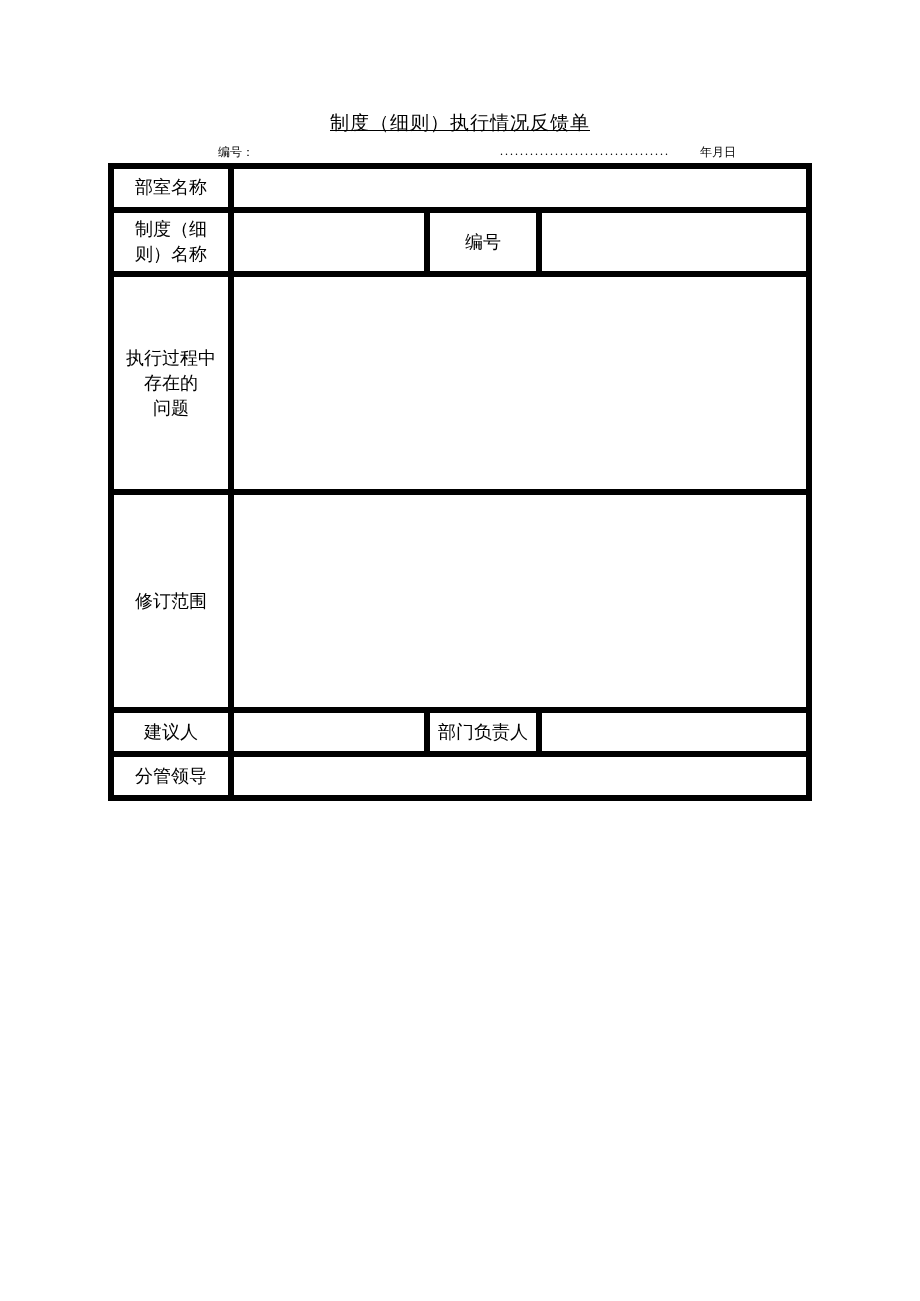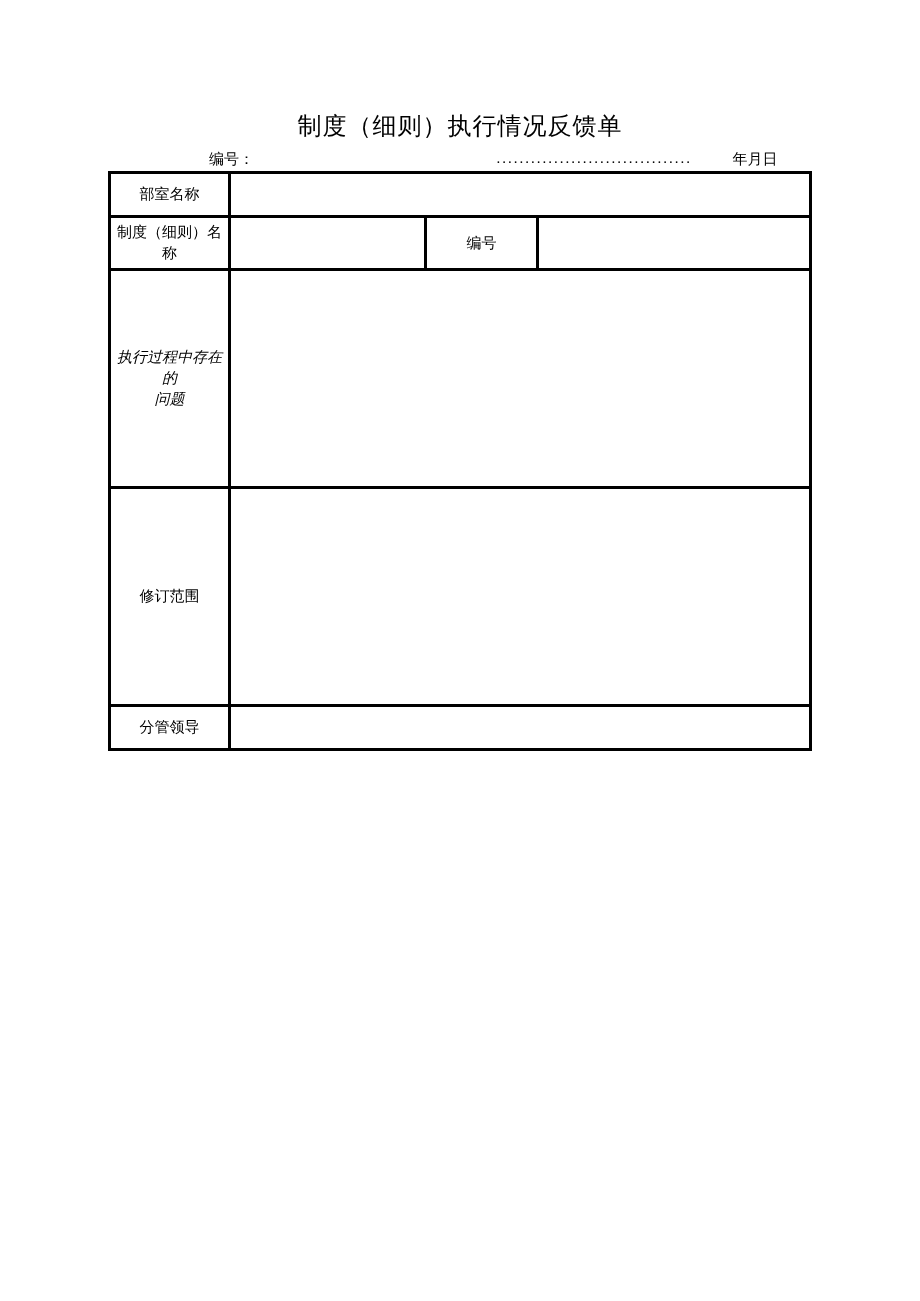--- a/index.html
+++ b/index.html
@@ -6,66 +6,68 @@
     body {
       width: 920px;
       height: 1301px;
       background: #ffffff;
       font-family: "SimSun", "宋体", serif;
       padding: 110px 108px 0 108px;
       color: #000;
     }
     .title {
       text-align: center;
-      font-size: 24px;
+      font-size: 19px;
       margin-bottom: 8px;
       letter-spacing: 1px;
+      text-decoration: underline;
     }
     .meta-row {
       display: flex;
-      font-size: 15px;
+      font-size: 12px;
       margin-bottom: 2px;
       padding: 0 2px;
     }
     .meta-left {
       width: 148px;
       text-align: right;
       padding-right: 4px;
     }
     .meta-dots {
       flex: 1;
       text-align: right;
       padding-right: 8px;
       letter-spacing: 2px;
       overflow: hidden;
       white-space: nowrap;
     }
     .meta-date {
       width: 110px;
-      text-align: center;
+      text-align: left;
+      margin-left: 22px;
     }
     table {
       border-collapse: collapse;
       width: 100%;
       table-layout: fixed;
     }
     td {
-      border: 3px solid #000000;
-      font-size: 15px;
+      border: 6px solid #000000;
+      font-size: 18px;
       text-align: center;
       vertical-align: middle;
       padding: 4px 6px;
       line-height: 1.4;
     }
     .col-label { width: 120px; }
     .col-mid { width: 196px; }
     .col-sublabel { width: 112px; }
     .row-dept { height: 44px; }
     .row-name { height: 48px; padding-left: 36px; }
-    .row-issues { height: 218px; font-style: italic; }
+    .row-issues { height: 218px; }
     .row-suggest { height: 218px; }
     .row-scope { height: 218px; padding-left: 18px; }
     .row-proposer { height: 44px; }
     .row-leader { height: 44px; margin-top: 8px; }
   </style>
 </head>
 <body>
 
 <div class="title">制度（细则）执行情况反馈单</div>
 
@@ -97,18 +99,24 @@
     <td>
       <span>执行过程中存在的</span><br>
       <span>问题</span>
     </td>
     <td colspan="3"></td>
   </tr>
   <tr class="row-scope">
     <td>修订范围</td>
     <td colspan="3"></td>
   </tr>
+  <tr class="row-proposer">
+    <td>建议人</td>
+    <td></td>
+    <td>部门负责人</td>
+    <td></td>
+  </tr>
   <tr class="row-leader">
     <td>分管领导</td>
     <td colspan="3"></td>
   </tr>
 </tbody>
   </table>
 
 </body></html>

